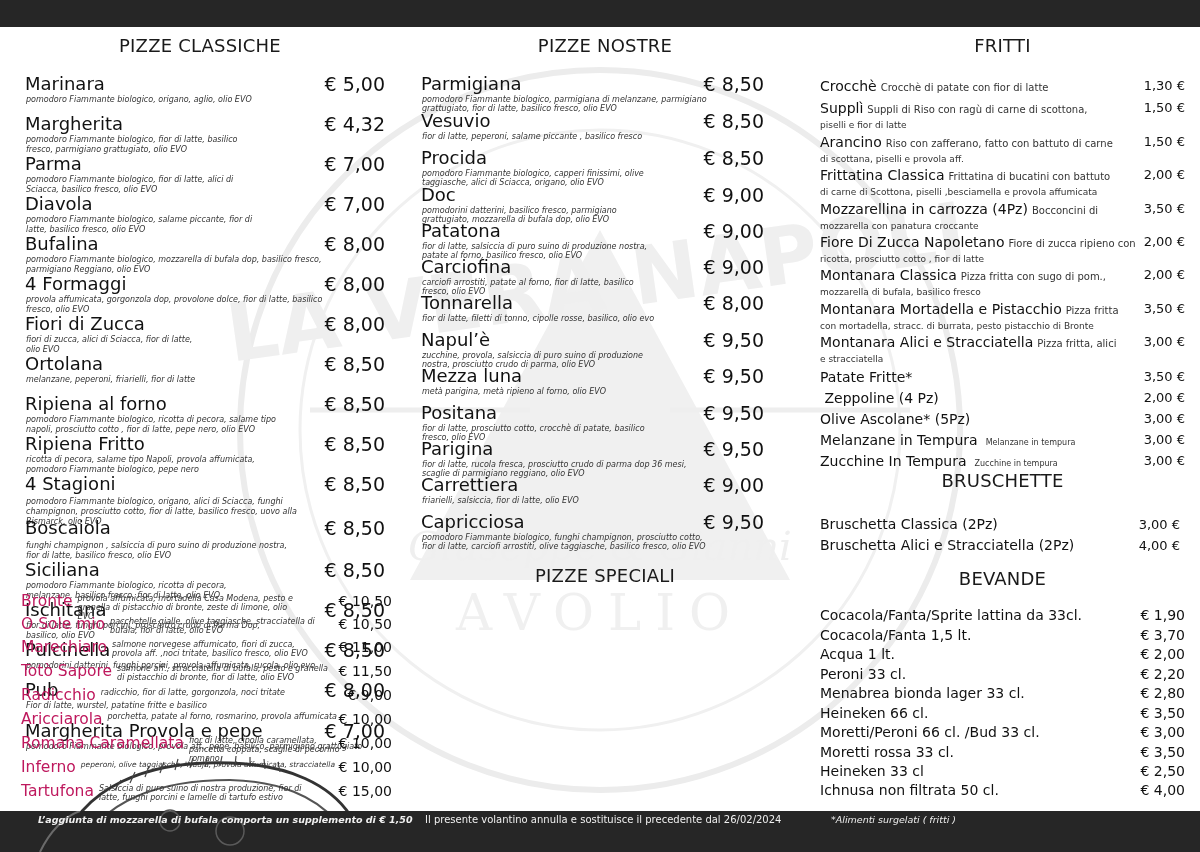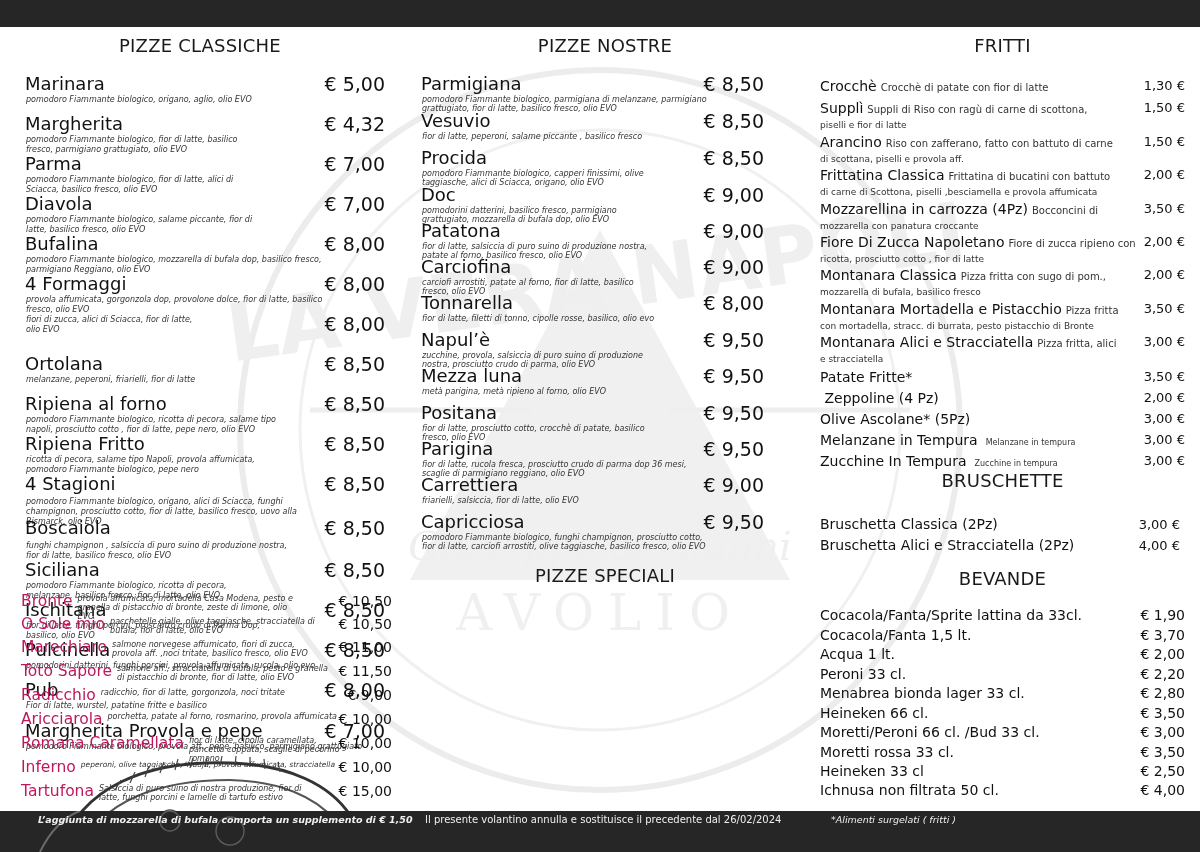--- a/index.html
+++ b/index.html
@@ -99,20 +99,21 @@
       <div class="name">Bufalina</div>
       <div class="price">€ 8,00</div>
       <div class="desc" style="width:300px">pomodoro Fiammante biologico, mozzarella di bufala dop, basilico fresco, parmigiano Reggiano, olio EVO</div>
     </div>
   <div class="pz" style="top:274px">
       <div class="name">4 Formaggi</div>
       <div class="price">€ 8,00</div>
       <div class="desc" style="width:320px">provola affumicata, gorgonzola dop, provolone dolce, fior di latte, basilico fresco, olio EVO</div>
     </div>
   <div class="pz" style="top:314px">
+      <div class="name">Fiori di Zucca</div>
       <div class="price">€ 8,00</div>
       <div class="desc" style="width:170px">fiori di zucca, alici di Sciacca, fior di latte, olio EVO</div>
     </div>
   <div class="pz" style="top:354px">
       <div class="name">Ortolana</div>
       <div class="price">€ 8,50</div>
       <div class="desc">melanzane, peperoni, friarielli, fior di latte</div>
     </div>
   <div class="pz" style="top:394px">
       <div class="name">Ripiena al forno</div>

